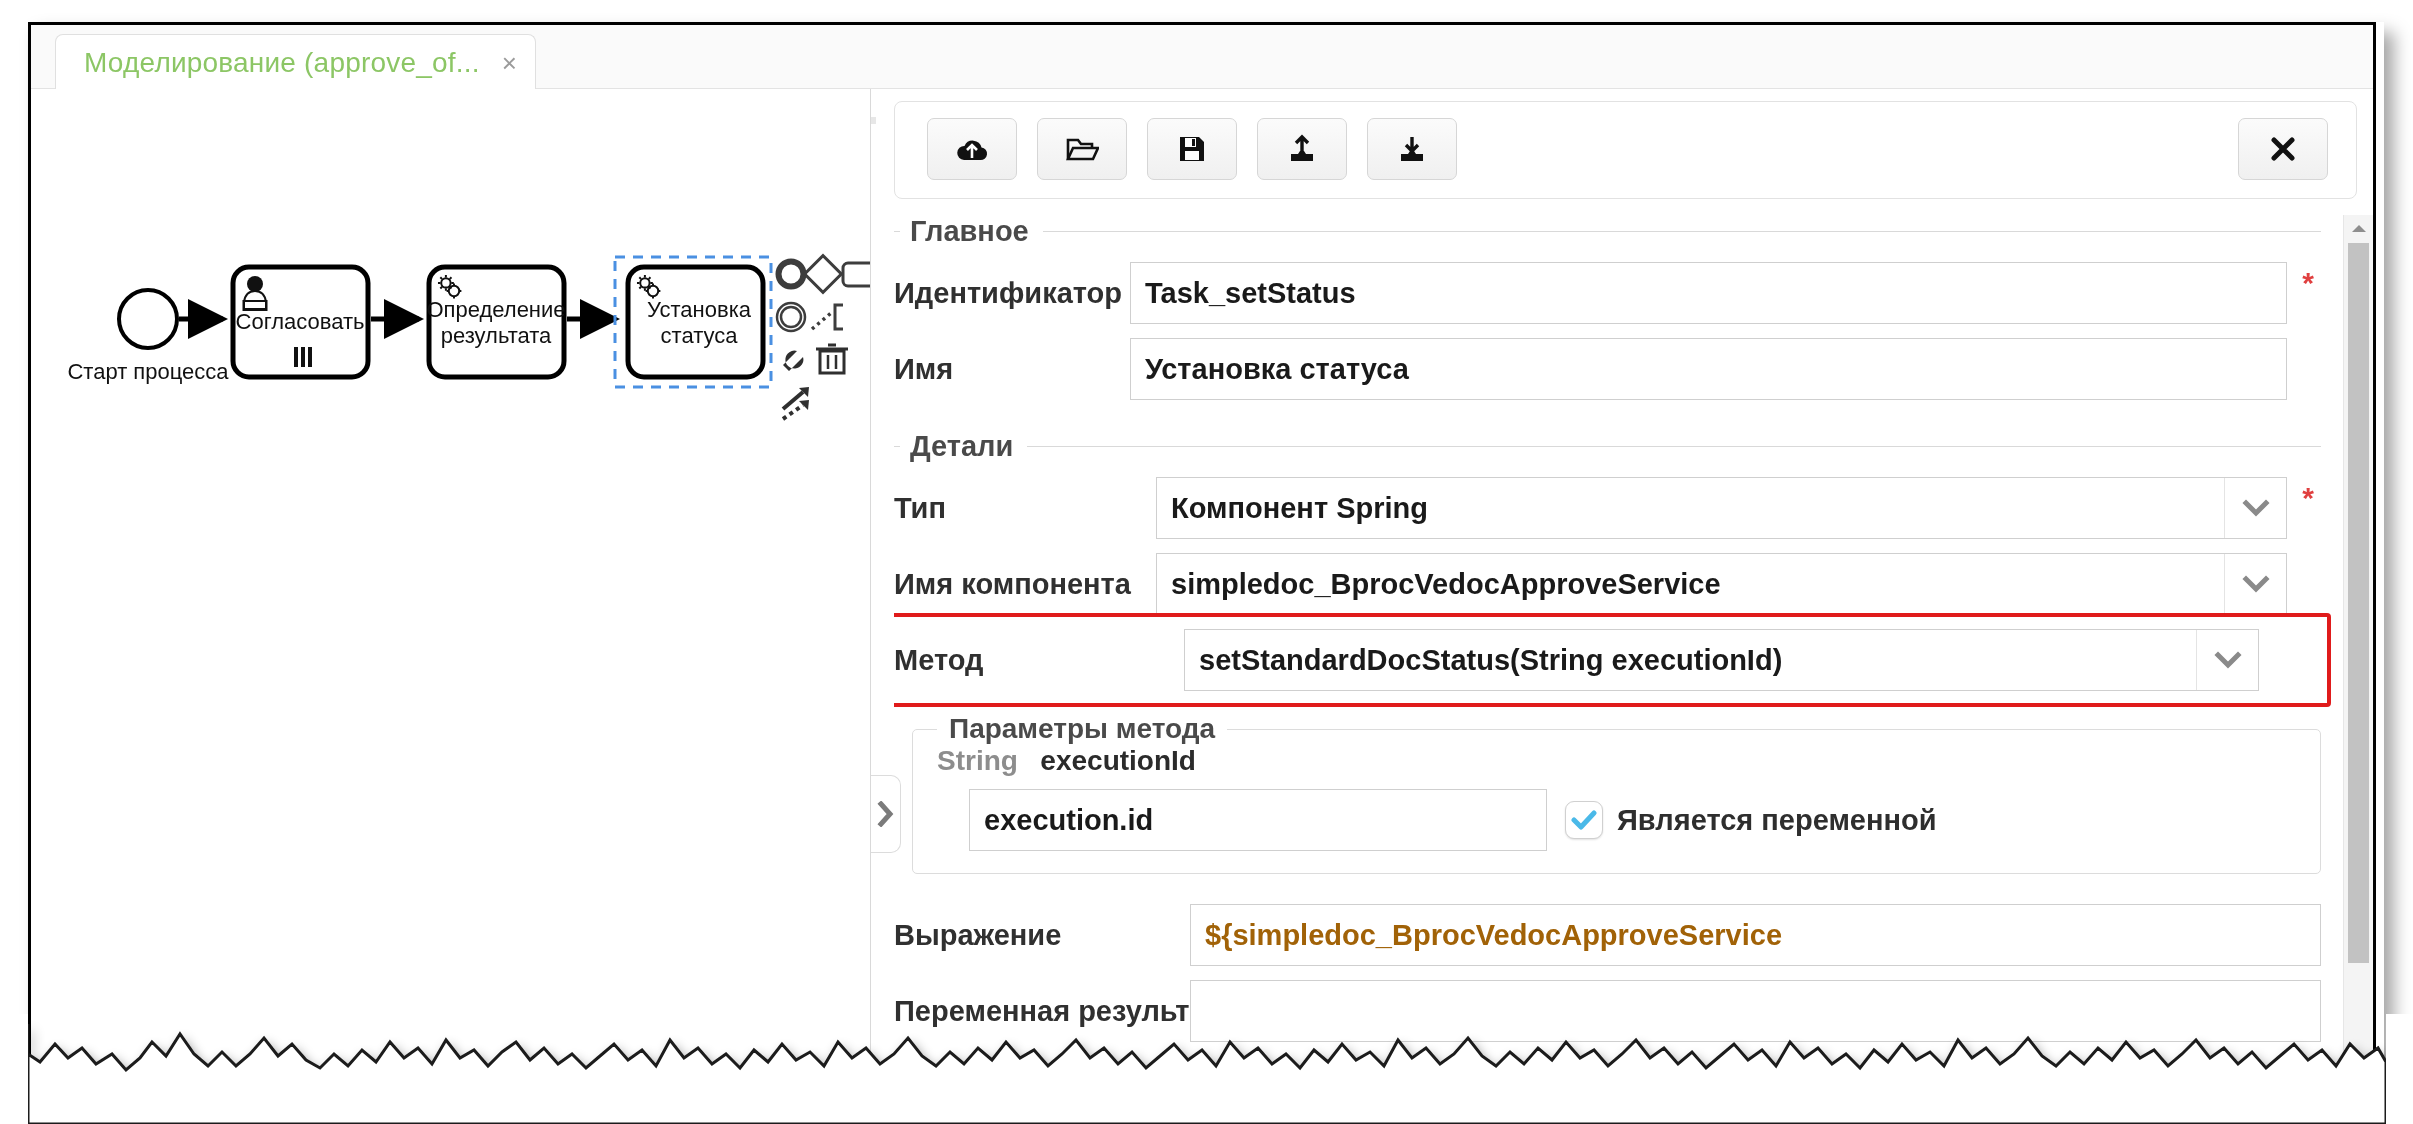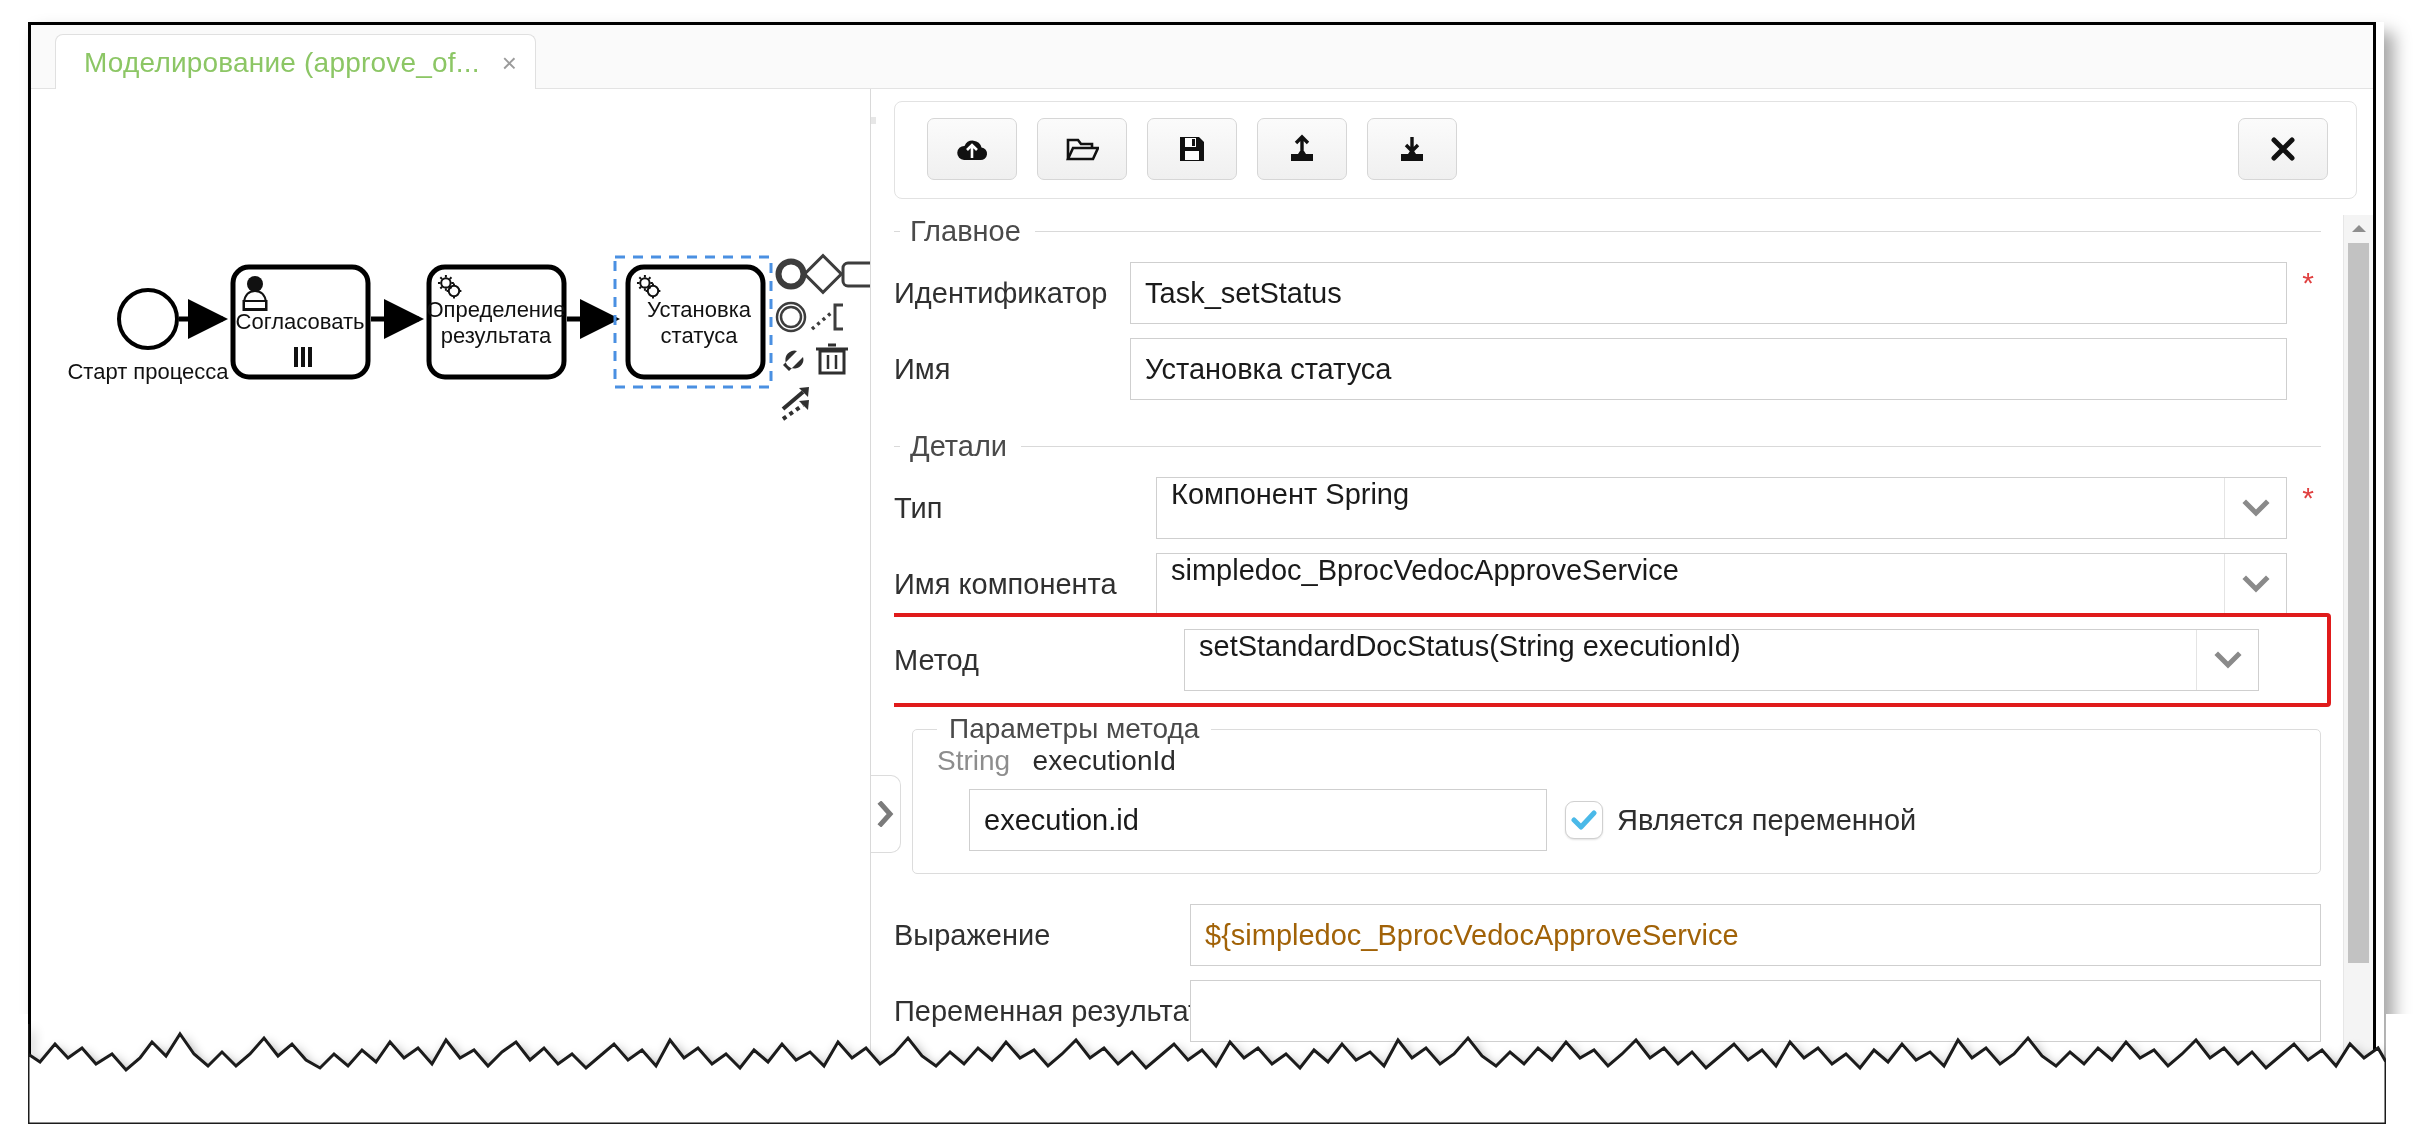--- a/index.html
+++ b/index.html
@@ -159,20 +159,21 @@
   .form-scroll {
     position: absolute;
     left: 18px; top: 126px;
     right: 16px; bottom: 0;
     overflow: hidden;
   }
   .form-inner {
     position: absolute;
     left: 0; top: 0;
     right: 36px;
+    font-weight: bold;
   }
 
   fieldset.group {
     border: none;
     border-top: 1px solid #d9d9d9;
     margin: 0 0 0 0;
     padding: 0;
     position: relative;
   }
   legend.group-title {
@@ -220,20 +221,21 @@
     top: -10px;
   }
   .req.blank { color: transparent; }
 
   .select {
     flex: 1;
     height: 62px;
     border: 1px solid #cfcfcf;
     background: #ffffff;
     display: flex;
+    align-items: center;
     cursor: pointer;
     overflow: hidden;
   }
   .select .val {
     flex: 1;
     font-size: 29px;
     color: #1a1a1a;
     padding: 0 10px 0 14px;
     white-space: nowrap;
     overflow: hidden;

